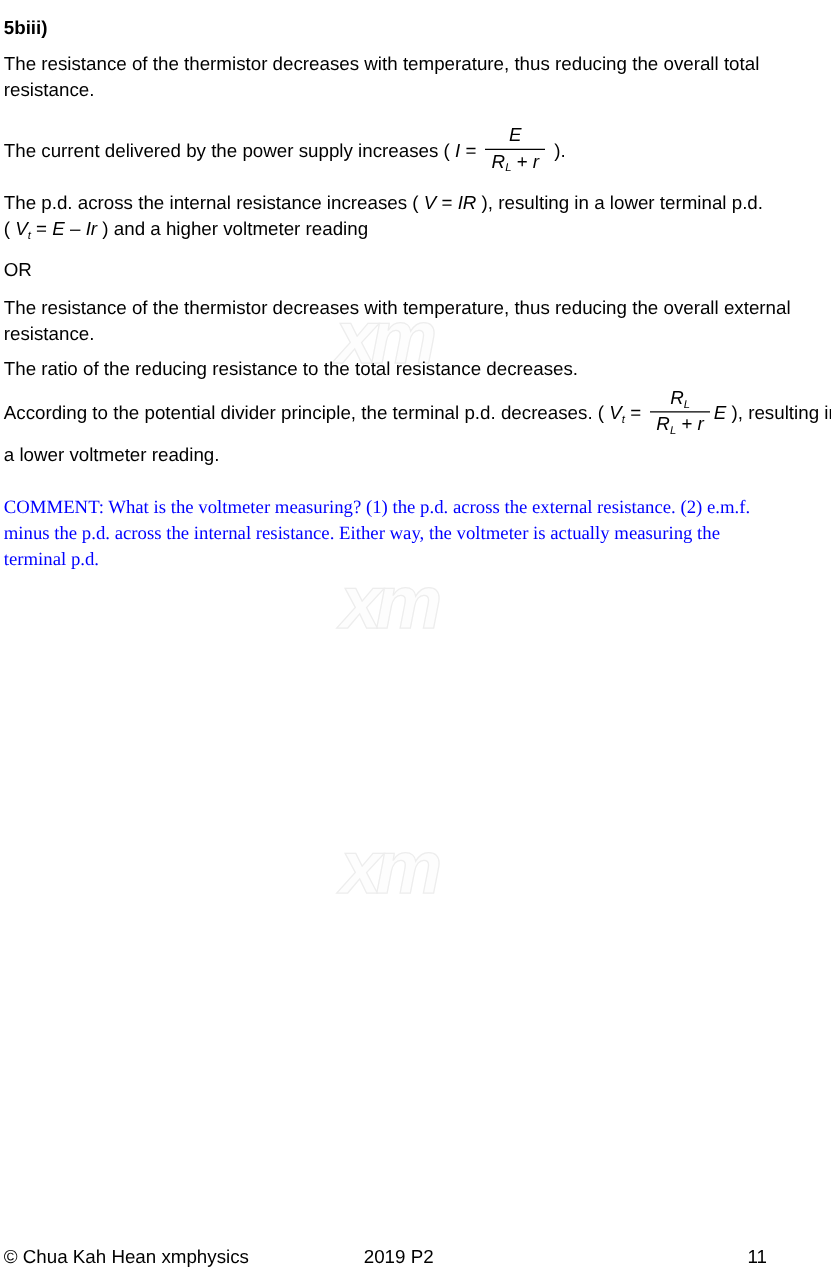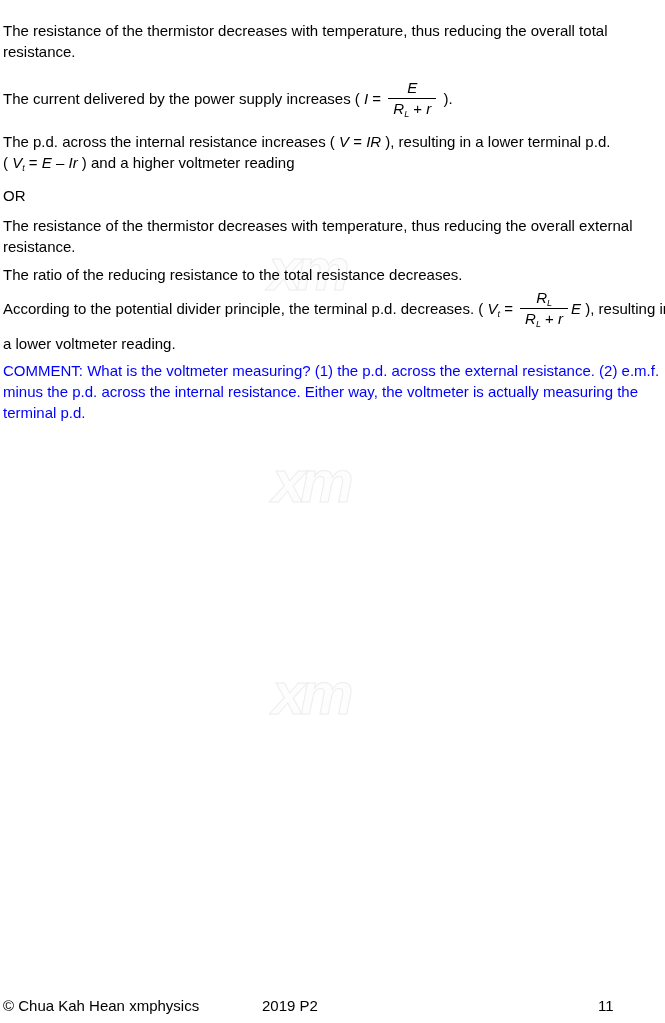--- a/index.html
+++ b/index.html
@@ -32,21 +32,21 @@
     white-space: nowrap;
   }
   .p1 { margin-top: 8px; }
   .p2 { margin-top: 18px; }
   .p3 { margin-top: 10px; }
   .por { margin-top: 12px; }
   .p4 { margin-top: 9px; }
   .p5 { margin-top: 7px; }
   .p6 { margin-top: 5px; }
   .p6b { margin-top: 2px; }
-  .comment { margin-top: 6px; color: var(--comment-blue, #0000ff); }
+  .comment { margin-top: 21px; color: var(--comment-blue, #0000ff); font-family: Liberation Serif, serif; }
   .it { font-style: italic; }
   .sb {
     font-style: italic;
     font-size: 9px;
     vertical-align: -3px;
     line-height: 0;
   }
   .frac {
     display: inline-block;
     vertical-align: middle;
@@ -78,34 +78,35 @@
   .footer {
     position: absolute;
     z-index: 1;
     top: 995px;
     left: 0;
     width: 665px;
     height: 21px;
     line-height: 21px;
   }
   .footer .left   { position: absolute; left: 3px; }
-  .footer .center { position: absolute; left: 262px; }
+  .footer .center { position: absolute; left: 291px; }
   .footer .right  { position: absolute; left: 598px; }
 </style>
 </head>
 <body>
 
 <div class="page">
 
   <div class="watermark wm1">xm</div>
   <div class="watermark wm2">xm</div>
   <div class="watermark wm3">xm</div>
 
   <div class="content">
 
+    <div class="heading">5biii)</div>
 
     <p class="para p1"><span>The resistance of the thermistor decreases with temperature, thus reducing the overall total</span><br><span>resistance.</span></p>
 
     <p class="para p2"><span>The current delivered by the power supply increases ( </span><span class="it">I</span><span> = </span><span class="frac"><span class="num it">E</span><span class="den"><span class="it">R</span><span class="sb">L</span><span> + </span><span class="it">r</span></span></span><span> ).</span></p>
 
     <p class="para p3"><span>The p.d. across the internal resistance increases ( </span><span class="it">V</span><span> = </span><span class="it">IR</span><span> ), resulting in a lower terminal p.d.</span><br><span>( </span><span class="it">V</span><span class="sb">t</span><span> = </span><span class="it">E</span><span> – </span><span class="it">Ir</span><span> ) and a higher voltmeter reading</span></p>
 
     <p class="para por">OR</p>
 
     <p class="para p4"><span>The resistance of the thermistor decreases with temperature, thus reducing the overall external</span><br><span>resistance.</span></p>

